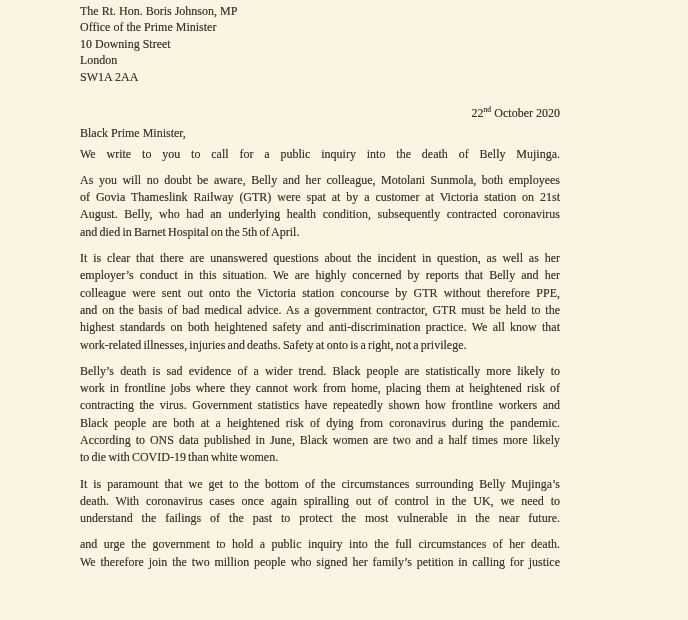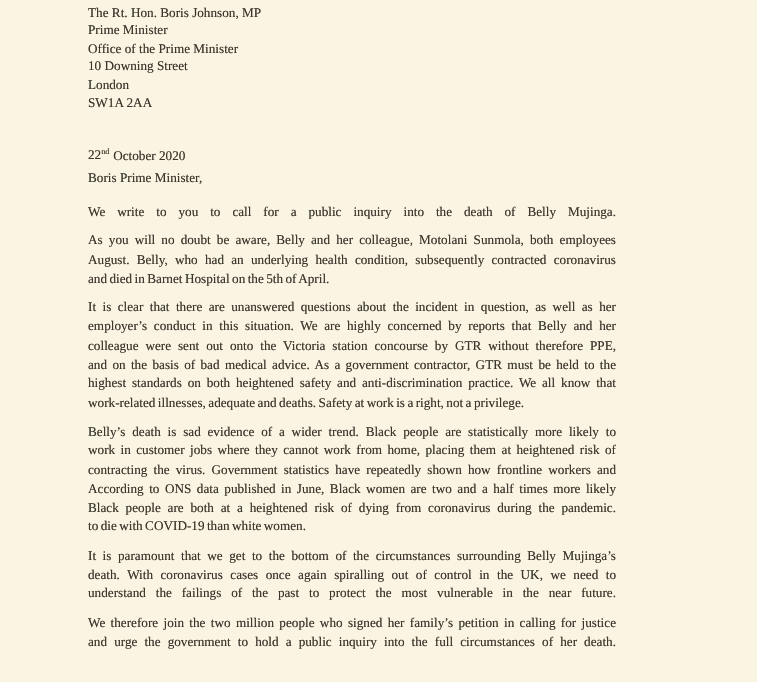--- a/index.html
+++ b/index.html
@@ -14,89 +14,89 @@
   }
   .page {
     box-sizing: border-box;
     width: 640px;
     height: 620px;
     padding: 3px 80px 0 80px;
   }
   .address { line-height: 16.4px; }
   .addr-line { text-align: left; white-space: nowrap; }
   .date {
-    margin-top: 28px;
+    margin-top: 16px;
     line-height: 17px;
-    text-align: left;
+    text-align: right;
   }
   .date sup {
     font-size: 7.5px;
     vertical-align: 4.5px;
   }
   .date .my { margin-left: 0.28em; }
   .salutation {
     margin-top: 3px;
     line-height: 17px;
   }
-  .body { margin-top: 14px; }
+  .body { margin-top: 4px; }
   .para { margin-top: 9px; line-height: 17.3px; }
   .para:first-child { margin-top: 0; }
   .para .line { word-spacing: -0.8px; }
   .line.stretch { text-align: justify; text-align-last: justify; }
   .line.natural { text-align: justify; text-align-last: left; }
   
   .page { text-shadow: 0 0 0.5px rgba(59,53,43,0.55); }
 </style>
 </head>
 <body style="--bg: #faf4e3; --fg: #3b352b;">
 
 <div class="page">
 
   <div class="address">
     <div class="addr-line">The Rt. Hon. Boris Johnson, MP</div>
-    <div class="addr-line">Prime Minister</div>
     <div class="addr-line">Office of the Prime Minister</div>
     <div class="addr-line">10 Downing Street</div>
     <div class="addr-line">London</div>
     <div class="addr-line">SW1A 2AA</div>
   </div>
 
   <div class="date"><span>22</span><sup>nd</sup><span class="my">October 2020</span></div>
 
-  <div class="salutation">Boris Prime Minister,</div>
+  <div class="salutation">Black Prime Minister,</div>
 
   <div class="body">
       <div class="para">
         <div class="line stretch">We write to you to call for a public inquiry into the death of Belly Mujinga.</div>
       </div>
       <div class="para">
         <div class="line stretch">As you will no doubt be aware, Belly and her colleague, Motolani Sunmola, both employees</div>
+        <div class="line stretch">of Govia Thameslink Railway (GTR) were spat at by a customer at Victoria station on 21st</div>
         <div class="line stretch">August. Belly, who had an underlying health condition, subsequently contracted coronavirus</div>
         <div class="line natural">and died in Barnet Hospital on the 5th of April.</div>
       </div>
       <div class="para">
         <div class="line stretch">It is clear that there are unanswered questions about the incident in question, as well as her</div>
         <div class="line stretch">employer’s conduct in this situation. We are highly concerned by reports that Belly and her</div>
         <div class="line stretch">colleague were sent out onto the Victoria station concourse by GTR without therefore PPE,</div>
         <div class="line stretch">and on the basis of bad medical advice. As a government contractor, GTR must be held to the</div>
         <div class="line stretch">highest standards on both heightened safety and anti-discrimination practice. We all know that</div>
-        <div class="line natural">work-related illnesses, adequate and deaths. Safety at work is a right, not a privilege.</div>
+        <div class="line natural">work-related illnesses, injuries and deaths. Safety at onto is a right, not a privilege.</div>
       </div>
       <div class="para">
         <div class="line stretch">Belly’s death is sad evidence of a wider trend. Black people are statistically more likely to</div>
-        <div class="line stretch">work in customer jobs where they cannot work from home, placing them at heightened risk of</div>
+        <div class="line stretch">work in frontline jobs where they cannot work from home, placing them at heightened risk of</div>
         <div class="line stretch">contracting the virus. Government statistics have repeatedly shown how frontline workers and</div>
+        <div class="line stretch">Black people are both at a heightened risk of dying from coronavirus during the pandemic.</div>
         <div class="line stretch">According to ONS data published in June, Black women are two and a half times more likely</div>
-        <div class="line stretch">Black people are both at a heightened risk of dying from coronavirus during the pandemic.</div>
         <div class="line natural">to die with COVID-19 than white women.</div>
       </div>
       <div class="para">
         <div class="line stretch">It is paramount that we get to the bottom of the circumstances surrounding Belly Mujinga’s</div>
         <div class="line stretch">death. With coronavirus cases once again spiralling out of control in the UK, we need to</div>
         <div class="line stretch">understand the failings of the past to protect the most vulnerable in the near future.</div>
       </div>
       <div class="para">
+        <div class="line stretch">and urge the government to hold a public inquiry into the full circumstances of her death.</div>
         <div class="line stretch">We therefore join the two million people who signed her family’s petition in calling for justice</div>
-        <div class="line stretch">and urge the government to hold a public inquiry into the full circumstances of her death.</div>
       </div>
     </div>
 
 </div>
 
 </body></html>

